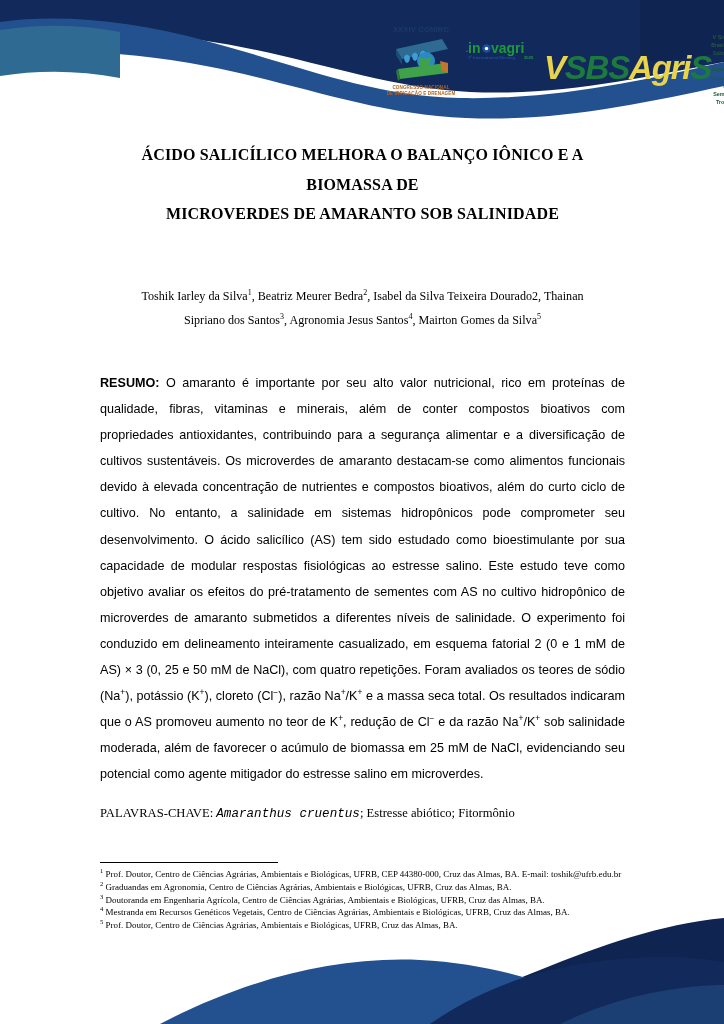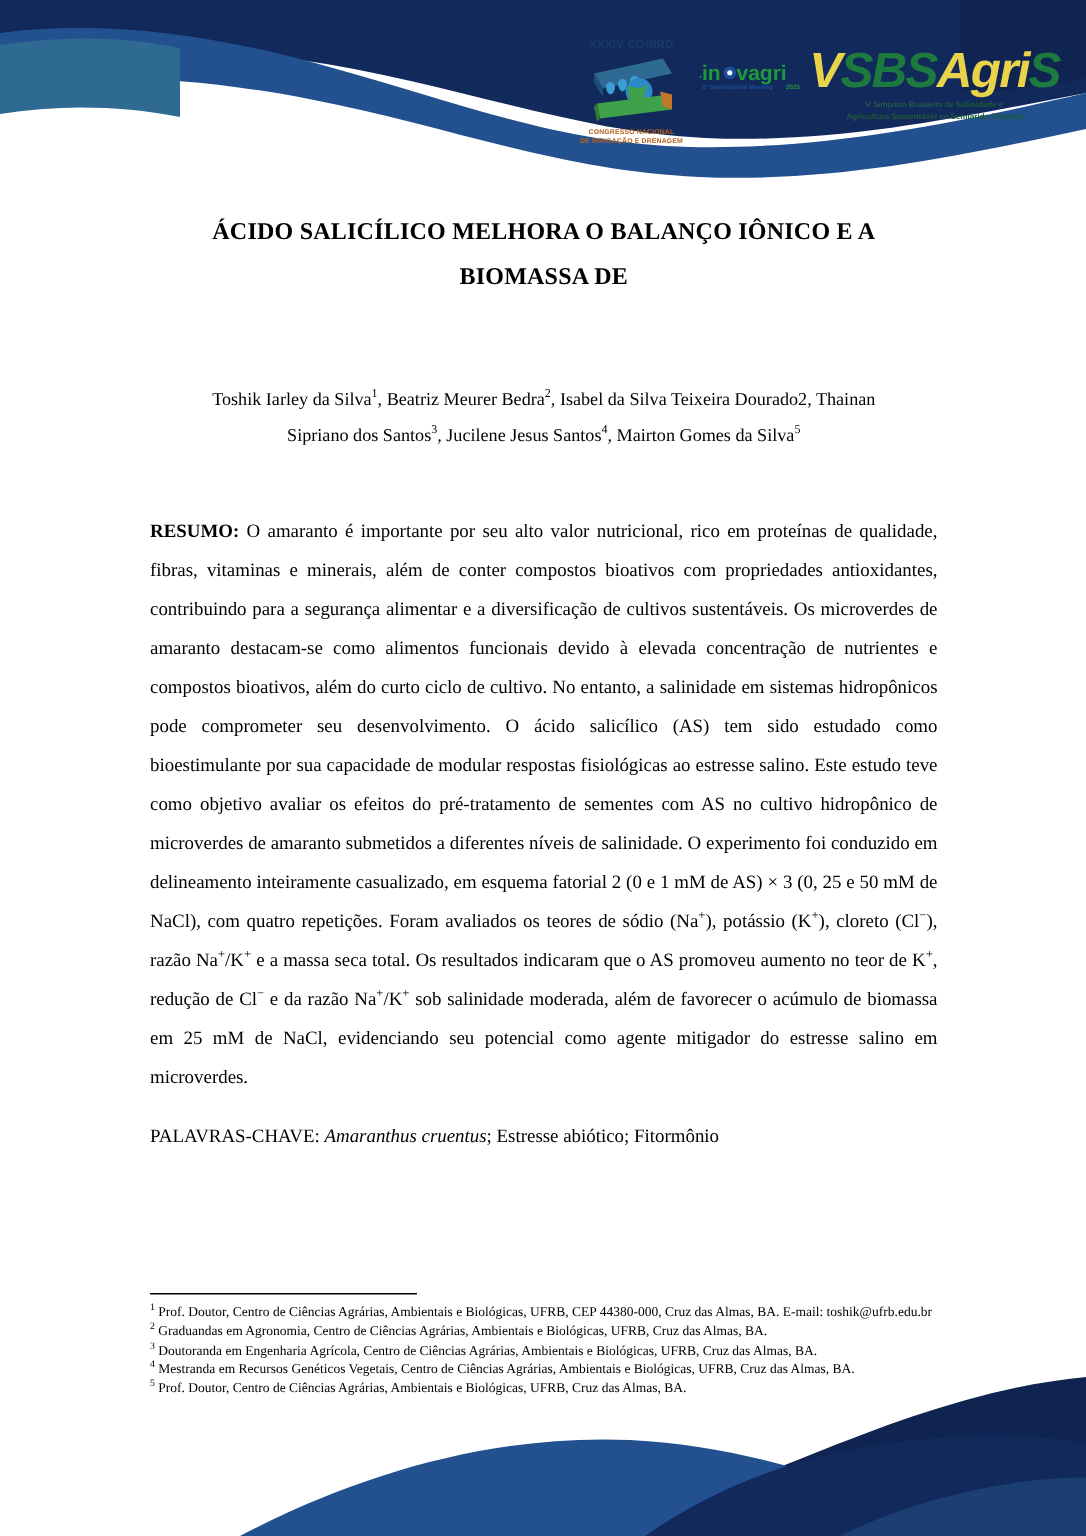--- a/index.html
+++ b/index.html
@@ -92,21 +92,21 @@
     width: 70px;
     height: 20px;
     margin-top: -2px;
   }
   .inovagri-word svg { width: 70px; height: 20px; display:block; }
 
   
   .logo-vsbs {
     width: 158px;
     display: flex;
-    flex-direction: column;
+    flex-direction: row;
     align-items: center;
     padding-top: 6px;
   }
   .vsbs-word {
     font-family: "Liberation Sans", sans-serif;
     font-size: 33px;
     font-weight: bold;
     font-style: italic;
     line-height: 1;
     letter-spacing: -1.2px;
@@ -148,40 +148,40 @@
     font-family: "Liberation Serif", serif;
     font-size: 12.1px;
     text-align: center;
     line-height: 2.0;
     color: #000;
     margin: 55px 18px 0 18px;
   }
   .authors sup { font-size: 8px; vertical-align: super; line-height: 0; }
 
   .abstract {
-    font-family: Liberation Serif, serif;
+    font-family: Liberation Sans, sans-serif;
     font-size: 12.6px;
     text-align: justify;
     line-height: 2.07;
     color: #000;
     margin-top: 38px;
     text-justify: inter-word;
   }
   .abstract b { font-weight: bold; }
   .abstract sup { font-size: 8.4px; vertical-align: super; line-height: 0; }
 
   .keywords {
     font-family: "Liberation Serif", serif;
     font-size: 12.6px;
     line-height: 2.07;
     color: #000;
     margin-top: 2px;
   }
   .keywords b { font-weight: normal; }
-  .keywords i { font-style: italic; }
+  .keywords i { font-style: italic; font-family: Liberation Mono, monospace; }
 
   
   .footnotes {
     position: absolute;
     left: 100px;
     top: 862px;
     width: 528px;
   }
   .fn-rule {
     width: 178px;
@@ -265,25 +265,26 @@
         <div><span>V Simpósio Brasileiro de </span><b>Salinidade</b><span> e</span></div>
         <div><b>Agricultura Sustentável</b><span> no </span><b>Semiárido Tropical</b></div>
       </div>
     </div>
   </div>
 
   <div class="doc">
 
     <div class="title">
       <div>ÁCIDO SALICÍLICO MELHORA O BALANÇO IÔNICO E A BIOMASSA DE</div>
+      <div>MICROVERDES DE AMARANTO SOB SALINIDADE</div>
     </div>
 
     <div class="authors">
       <div><span>Toshik Iarley da Silva</span><sup>1</sup><span>, Beatriz Meurer Bedra</span><sup>2</sup><span>, Isabel da Silva Teixeira Dourado2, Thainan</span></div>
-      <div><span>Sipriano dos Santos</span><sup>3</sup><span>, Jucilene Jesus Santos</span><sup>4</sup><span>, Mairton Gomes da Silva</span><sup>5</sup></div>
+      <div><span>Sipriano dos Santos</span><sup>3</sup><span>, Agronomia Jesus Santos</span><sup>4</sup><span>, Mairton Gomes da Silva</span><sup>5</sup></div>
     </div>
 
     <p class="abstract"><b>RESUMO:</b><span> O amaranto é importante por seu alto valor nutricional, rico em proteínas de qualidade, fibras, vitaminas e minerais, além de conter compostos bioativos com propriedades antioxidantes, contribuindo para a segurança alimentar e a diversificação de cultivos sustentáveis. Os microverdes de amaranto destacam-se como alimentos funcionais devido à elevada concentração de nutrientes e compostos bioativos, além do curto ciclo de cultivo. No entanto, a salinidade em sistemas hidropônicos pode comprometer seu desenvolvimento. O ácido salicílico (AS) tem sido estudado como bioestimulante por sua capacidade de modular respostas fisiológicas ao estresse salino. Este estudo teve como objetivo avaliar os efeitos do pré-tratamento de sementes com AS no cultivo hidropônico de microverdes de amaranto submetidos a diferentes níveis de salinidade. O experimento foi conduzido em delineamento inteiramente casualizado, em esquema fatorial 2 (0 e 1 mM de AS) × 3 (0, 25 e 50 mM de NaCl), com quatro repetições. Foram avaliados os teores de sódio (Na</span><sup>+</sup><span>), potássio (K</span><sup>+</sup><span>), cloreto (Cl</span><sup>−</sup><span>), razão Na</span><sup>+</sup><span>/K</span><sup>+</sup><span> e a massa seca total. Os resultados indicaram que o AS promoveu aumento no teor de K</span><sup>+</sup><span>, redução de Cl</span><sup>−</sup><span> e da razão Na</span><sup>+</sup><span>/K</span><sup>+</sup><span> sob salinidade moderada, além de favorecer o acúmulo de biomassa em 25 mM de NaCl, evidenciando seu potencial como agente mitigador do estresse salino em microverdes.</span></p>
 
     <p class="keywords"><b>PALAVRAS-CHAVE:</b> <i>Amaranthus cruentus</i><span>; Estresse abiótico; Fitormônio</span></p>
   </div>
 
   <div class="footnotes">
     <div class="fn-rule"></div>
     <div class="fn"><sup>1</sup> <span>Prof. Doutor, Centro de Ciências Agrárias, Ambientais e Biológicas, UFRB, CEP 44380-000, Cruz das Almas, BA. E-mail: toshik@ufrb.edu.br</span></div>

